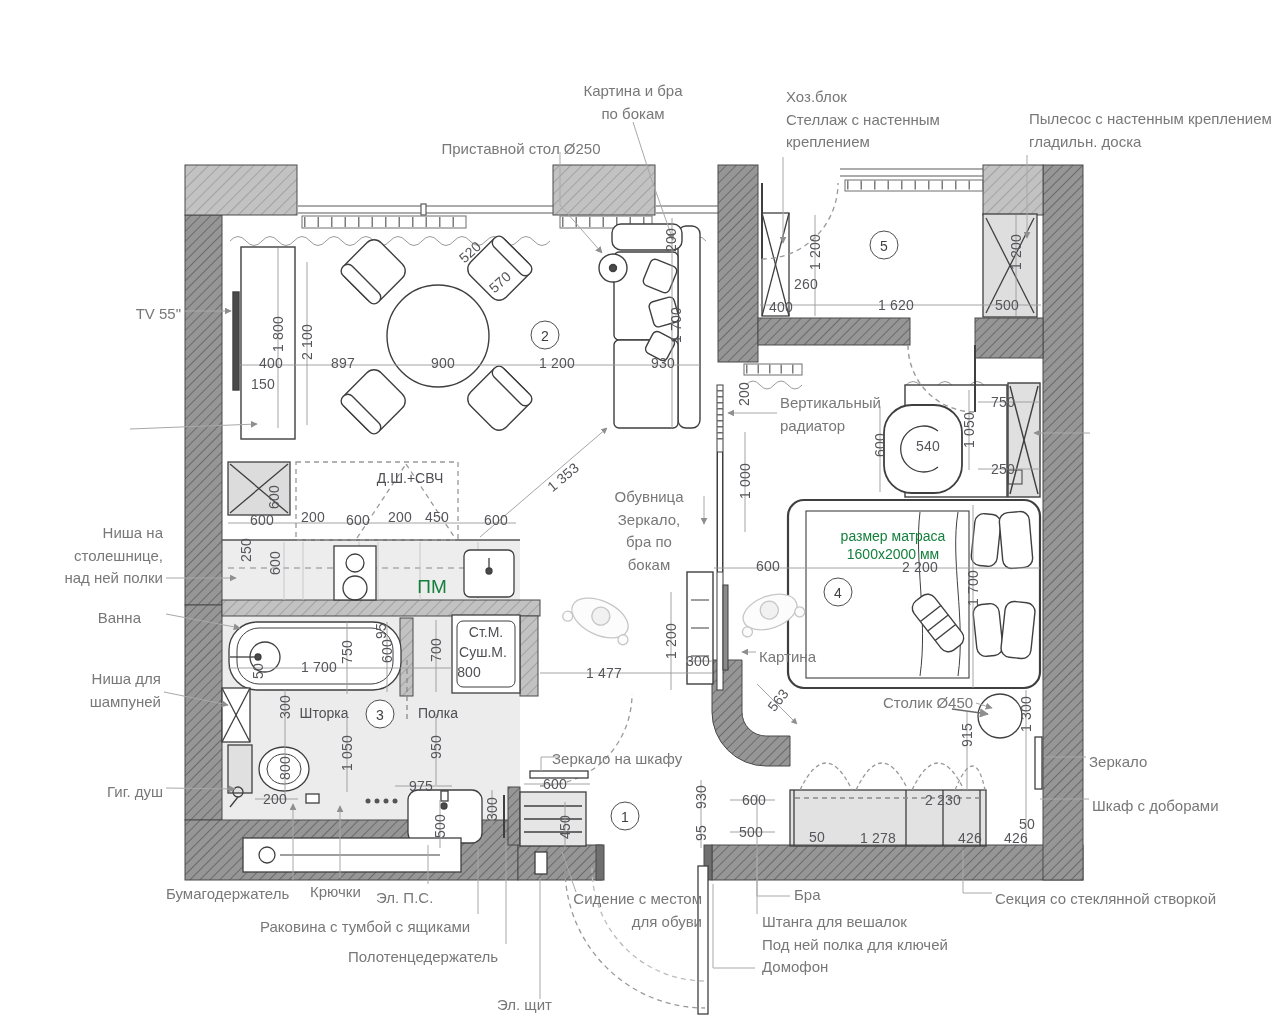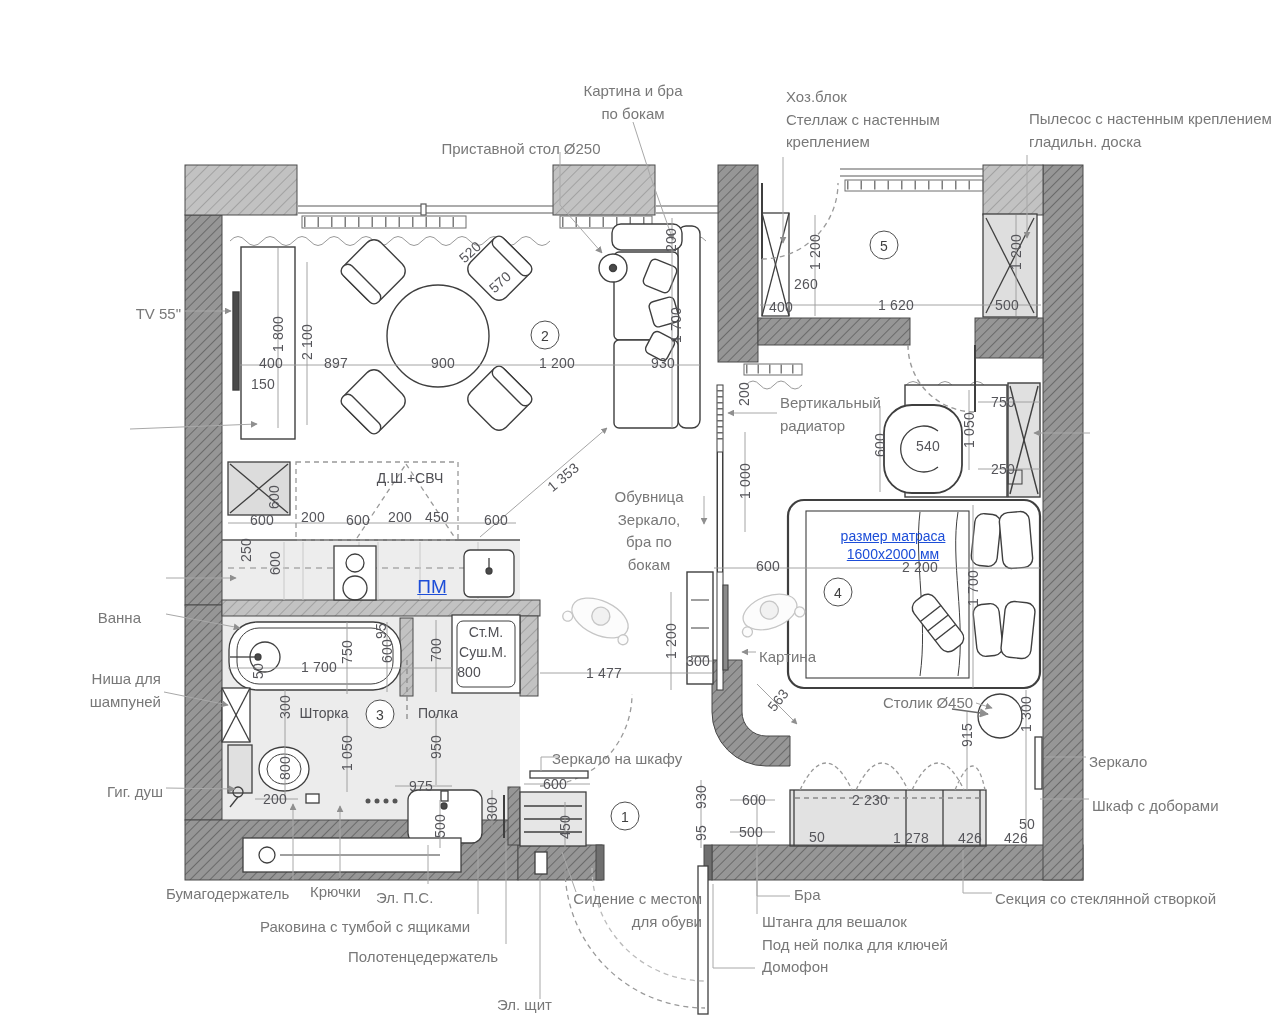--- a/index.html
+++ b/index.html
@@ -5,21 +5,21 @@
   html,body{margin:0;padding:0;background:#fff;}
   #stage{position:relative;width:1280px;height:1030px;background:#ffffff;overflow:hidden;
          font-family:"Liberation Sans","DejaVu Sans",sans-serif;}
   #plan-svg{position:absolute;left:0;top:0;}
   #labels{position:absolute;left:0;top:0;width:1280px;height:1030px;pointer-events:none;}
   .ann{position:absolute;font-size:15px;line-height:1.5;color:#787878;white-space:pre-line;}
   .ann.right{text-align:right;}
   .ann.center{text-align:center;}
   .dim{position:absolute;font-size:14px;color:#55555a;white-space:nowrap;letter-spacing:.2px;}
   .ptext{position:absolute;font-size:14px;color:#4f4f54;white-space:nowrap;}
-  .ptext.muted{color:#1d4ed8;text-decoration:underline;}
+  .ptext.muted{color:#15803d;}
   .marker{position:absolute;width:27px;height:27px;border:1.6px solid #4f4f4f;border-radius:50%;
           background:#fff;display:flex;align-items:center;justify-content:center;
           font-size:14px;color:#3f3f3f;transform:translate(-50%,-50%);}
 </style>
 </head>
 <body>
 
 <div id="stage">
 
 <svg id="plan-svg" width="1280" height="1030" viewBox="0 0 1280 1030">
@@ -370,20 +370,23 @@
 <div id="labels">
       <div class="ann center" style="top: 80px; left: 633px; transform: translateX(-50%);">Картина и бра
 по бокам</div>
       <div class="ann center" style="top: 138px; left: 521px; transform: translateX(-50%);">Приставной стол Ø250</div>
       <div class="ann left" style="top: 86px; left: 786px;">Хоз.блок
 Стеллаж с настенным
 креплением</div>
       <div class="ann left" style="top: 108px; left: 1029px;">Пылесос с настенным креплением
 гладильн. доска</div>
       <div class="ann right" style="top: 303px; right: 1099px;">TV 55"</div>
+      <div class="ann right" style="top: 522px; right: 1117px;">Ниша на
+столешнице,
+над ней полки</div>
       <div class="ann right" style="top: 607px; right: 1139px;">Ванна</div>
       <div class="ann right" style="top: 668px; right: 1119px;">Ниша для
 шампуней</div>
       <div class="ann right" style="top: 781px; right: 1117px;">Гиг. душ</div>
       <div class="ann left" style="top: 883px; left: 166px;">Бумагодержатель</div>
       <div class="ann left" style="top: 881px; left: 310px;">Крючки</div>
       <div class="ann left" style="top: 887px; left: 376px;">Эл. П.С.</div>
       <div class="ann left" style="top: 916px; left: 260px;">Раковина с тумбой с ящиками</div>
       <div class="ann left" style="top: 946px; left: 348px;">Полотенцедержатель</div>
       <div class="ann left" style="top: 994px; left: 497px;">Эл. щит</div>
@@ -404,21 +407,21 @@
 бокам</div>
       <div class="ann left" style="top: 748px; left: 552px;">Зеркало на шкафу</div>
       <div class="ann left" style="top: 646px; left: 759px;">Картина</div>
       <div class="ann left" style="top: 692px; left: 883px;">Столик Ø450</div>
       <div class="dim" style="left: 470px; top: 252px; transform: translate(-50%, -50%) rotate(-42deg);">520</div>
       <div class="dim" style="left: 500px; top: 282px; transform: translate(-50%, -50%) rotate(-42deg);">570</div>
       <div class="dim" style="left: 278px; top: 334px; transform: translate(-50%, -50%) rotate(-90deg);">1 800</div>
       <div class="dim" style="left: 307px; top: 342px; transform: translate(-50%, -50%) rotate(-90deg);">2 100</div>
       <div class="dim" style="left: 271px; top: 363px; transform: translate(-50%, -50%) rotate(0deg);">400</div>
       <div class="dim" style="left: 263px; top: 384px; transform: translate(-50%, -50%) rotate(0deg);">150</div>
-      <div class="dim" style="left: 336px; top: 363px; transform: translate(-50%, -50%) rotate(0deg);">897</div>
+      <div class="dim" style="left: 343px; top: 363px; transform: translate(-50%, -50%) rotate(0deg);">897</div>
       <div class="dim" style="left: 443px; top: 363px; transform: translate(-50%, -50%) rotate(0deg);">900</div>
       <div class="dim" style="left: 557px; top: 363px; transform: translate(-50%, -50%) rotate(0deg);">1 200</div>
       <div class="dim" style="left: 663px; top: 363px; transform: translate(-50%, -50%) rotate(0deg);">930</div>
       <div class="dim" style="left: 676px; top: 325px; transform: translate(-50%, -50%) rotate(-90deg);">1 700</div>
       <div class="dim" style="left: 671px; top: 240px; transform: translate(-50%, -50%) rotate(-90deg);">200</div>
       <div class="dim" style="left: 815px; top: 252px; transform: translate(-50%, -50%) rotate(-90deg);">1 200</div>
       <div class="dim" style="left: 806px; top: 284px; transform: translate(-50%, -50%) rotate(0deg);">260</div>
       <div class="dim" style="left: 781px; top: 307px; transform: translate(-50%, -50%) rotate(0deg);">400</div>
       <div class="dim" style="left: 896px; top: 305px; transform: translate(-50%, -50%) rotate(0deg);">1 620</div>
       <div class="dim" style="left: 1007px; top: 305px; transform: translate(-50%, -50%) rotate(0deg);">500</div>
@@ -462,24 +465,24 @@
       <div class="dim" style="left: 745px; top: 481px; transform: translate(-50%, -50%) rotate(-90deg);">1 000</div>
       <div class="dim" style="left: 768px; top: 566px; transform: translate(-50%, -50%) rotate(0deg);">600</div>
       <div class="dim" style="left: 920px; top: 567px; transform: translate(-50%, -50%) rotate(0deg);">2 200</div>
       <div class="dim" style="left: 973px; top: 588px; transform: translate(-50%, -50%) rotate(-90deg);">1 700</div>
       <div class="dim" style="left: 671px; top: 641px; transform: translate(-50%, -50%) rotate(-90deg);">1 200</div>
       <div class="dim" style="left: 698px; top: 661px; transform: translate(-50%, -50%) rotate(0deg);">300</div>
       <div class="dim" style="left: 604px; top: 673px; transform: translate(-50%, -50%) rotate(0deg);">1 477</div>
       <div class="dim" style="left: 778px; top: 700px; transform: translate(-50%, -50%) rotate(-52deg);">563</div>
       <div class="dim" style="left: 967px; top: 735px; transform: translate(-50%, -50%) rotate(-90deg);">915</div>
       <div class="dim" style="left: 1026px; top: 714px; transform: translate(-50%, -50%) rotate(-90deg);">1 300</div>
-      <div class="dim" style="left: 870px; top: 800px; transform: translate(-50%, -50%) rotate(0deg);">2 230</div>
+      <div class="dim" style="left: 943px; top: 800px; transform: translate(-50%, -50%) rotate(0deg);">2 230</div>
       <div class="dim" style="left: 1027px; top: 824px; transform: translate(-50%, -50%) rotate(0deg);">50</div>
       <div class="dim" style="left: 817px; top: 837px; transform: translate(-50%, -50%) rotate(0deg);">50</div>
-      <div class="dim" style="left: 878px; top: 838px; transform: translate(-50%, -50%) rotate(0deg); margin-left: 33px;">1 278</div>
+      <div class="dim" style="left: 878px; top: 838px; transform: translate(-50%, -50%) rotate(0deg);">1 278</div>
       <div class="dim" style="left: 970px; top: 838px; transform: translate(-50%, -50%) rotate(0deg);">426</div>
       <div class="dim" style="left: 1016px; top: 838px; transform: translate(-50%, -50%) rotate(0deg);">426</div>
       <div class="ptext" style="left: 410px; top: 478px; transform: translate(-50%, -50%);">Д.Ш.+СВЧ</div>
       <div class="ptext muted" style="left: 432px; top: 587px; transform: translate(-50%, -50%); font-size: 19px;">ПМ</div>
       <div class="ptext" style="left: 486px; top: 632px; transform: translate(-50%, -50%);">Ст.М.</div>
       <div class="ptext" style="left: 483px; top: 652px; transform: translate(-50%, -50%);">Суш.М.</div>
       <div class="ptext" style="left: 469px; top: 672px; transform: translate(-50%, -50%);">800</div>
       <div class="ptext muted" style="left: 893px; top: 536px; transform: translate(-50%, -50%);">размер матраса</div>
       <div class="ptext muted" style="left: 893px; top: 554px; transform: translate(-50%, -50%);">1600x2000 мм</div>
       <div class="ptext" style="left: 324px; top: 713px; transform: translate(-50%, -50%);">Шторка</div>

